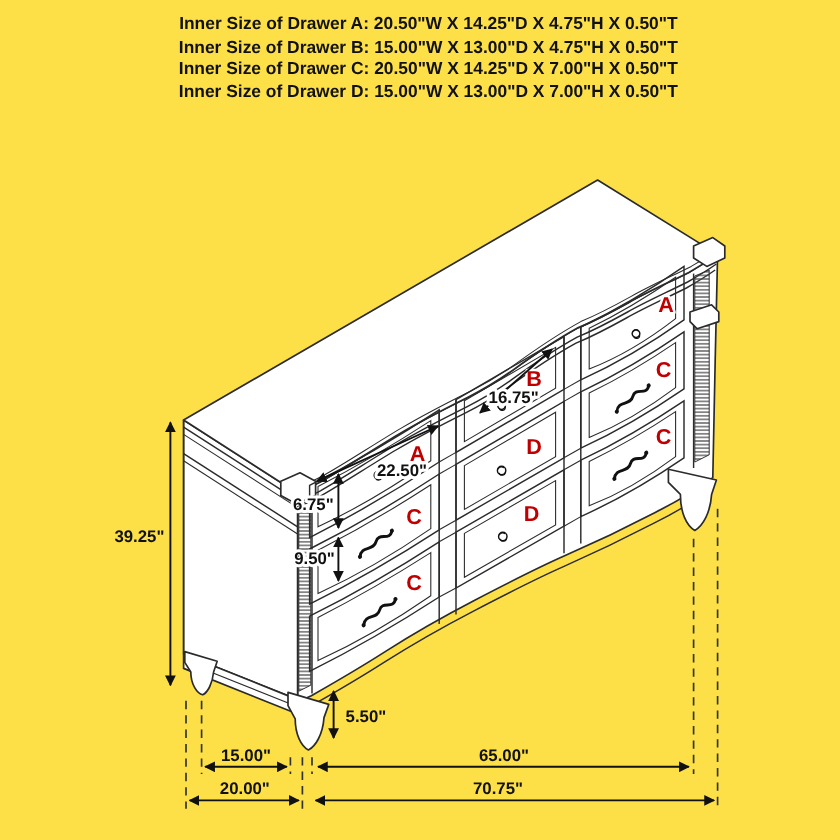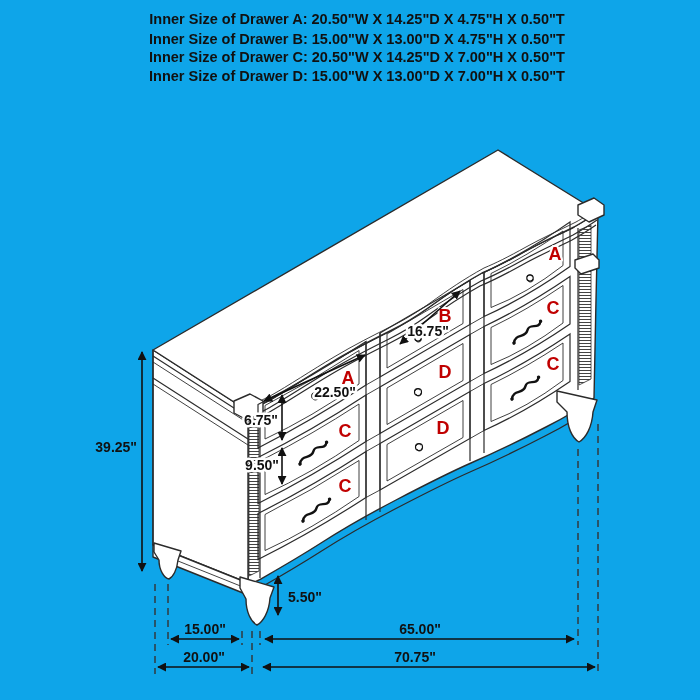--- a/index.html
+++ b/index.html
@@ -1,16 +1,16 @@
 <!DOCTYPE html>
 <html><head>
 <meta charset="utf-8">
 <style>
   html,body{margin:0;padding:0;background:#ffffff;}
-  .stage{position:relative;width:700px;height:700px;background:#0ea5e9;overflow:hidden;}
+  .stage{position:relative;width:700px;height:700px;background:#fde047;overflow:hidden;}
   svg{display:block;}
   .hdr{font:700 14.5px "Liberation Sans",sans-serif;fill:#111;}
   .dim{font:700 14px "Liberation Sans",sans-serif;fill:#111;}
   .halo{paint-order:stroke;stroke:#ffffff;stroke-width:5px;stroke-linejoin:round;}
   .letter{font:700 18px "Liberation Sans",sans-serif;paint-order:stroke;stroke:#ffffff;stroke-width:4px;stroke-linejoin:round;}
   .fillw{fill:#ffffff;stroke:#2b2b2b;stroke-width:1.4;stroke-linejoin:round;}
   .ln{stroke:#2b2b2b;stroke-width:1.2;fill:none;}
   .thin{stroke:#2b2b2b;stroke-width:0.9;fill:none;}
   .arrow{stroke:#111111;stroke-width:1.6;fill:none;}
   .dash{stroke:#333333;stroke-width:1.4;stroke-dasharray:7 5;fill:none;}

